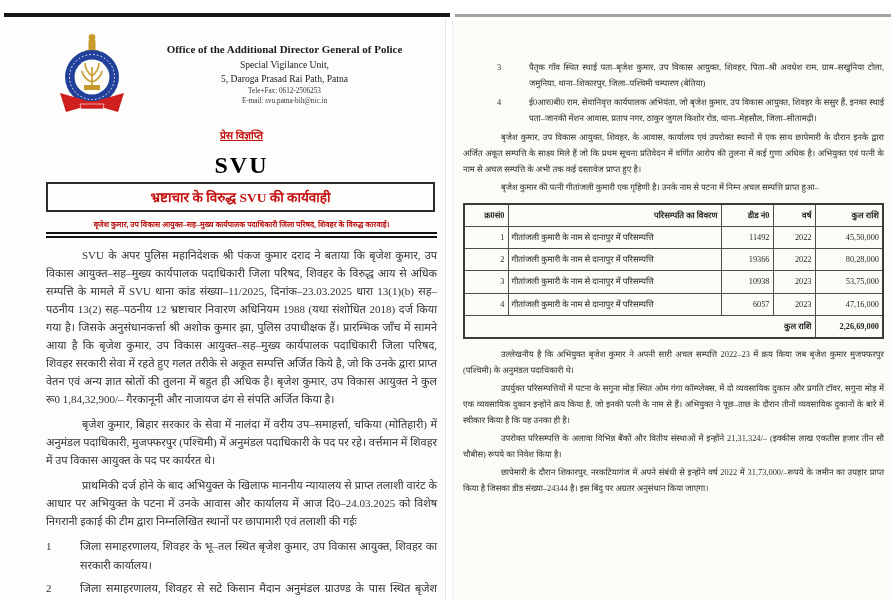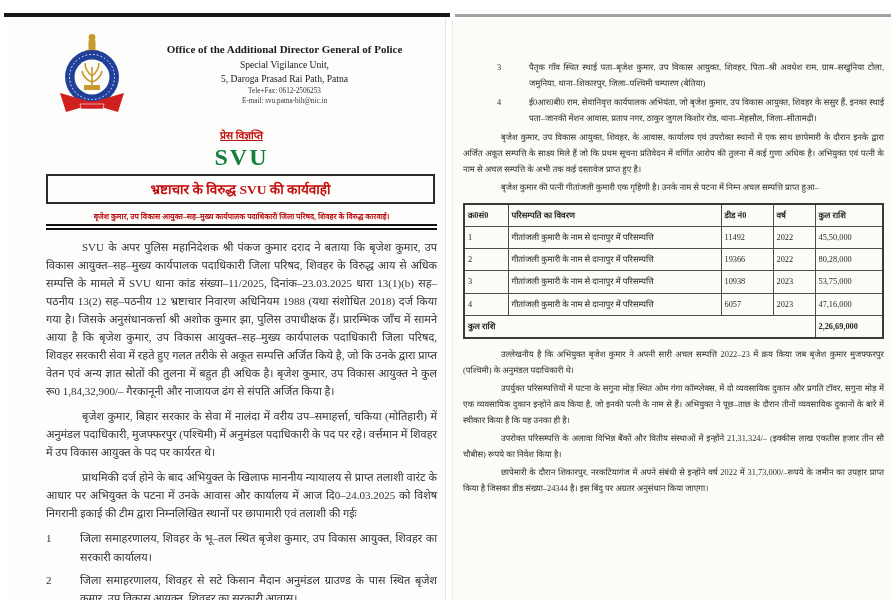--- a/index.html
+++ b/index.html
@@ -23,21 +23,21 @@
 
   .letterhead { display:flex; align-items:flex-start; }
   .logo { width:78px; flex:none; margin-left:8px; }
   .lh-text { flex:1; text-align:center; padding-top:10px; line-height:1.45; }
   .lh-office { font-weight:bold; font-size:11px; color:#1b1b1b; }
   .lh-unit, .lh-addr { font-size:9.6px; color:#1b1b1b; }
   .lh-small { font-size:7.2px; color:#333; }
 
   .press-label { margin-top:6px; text-align:center; color:#c40f0f; font-weight:bold;
                  font-size:10.5px; text-decoration:underline; }
-  .svu-big { margin-top:2px; text-align:center; color:#15803d; font-weight:bold;
+  .svu-big { margin-top:10px; text-align:center; color:#000000; font-weight:bold;
              font-size:24px; letter-spacing:2px; }
   .headline-box { margin:3px 2px 0 0; border:2px solid #2b2b2b; background:#fdfdfb;
                   text-align:center; padding:4px 2px; }
   .headline-box span { color:#c40f0f; font-weight:bold; font-size:13.5px; }
   .subheadline { margin-top:7px; text-align:center; color:#b81414; font-weight:bold; font-size:7.7px; }
   .double-rule { margin-top:3px; height:6px; border-top:2px solid #111; border-bottom:2px solid #111; }
 
   .body1 { margin-top:8px; font-size:11px; line-height:1.64; text-align:justify; color:#303030; }
   .body1 .para { text-indent:36px; margin-bottom:7px; }
   .li-row { display:flex; margin-bottom:5px; }
@@ -47,21 +47,21 @@
   
   .p2-content { padding:40px 8px 0 10px; font-size:8.4px; line-height:1.9;
                 text-align:justify; color:#303030; }
   .p2-content .li-row { padding-left:34px; margin-bottom:3px; }
   .p2-content .li-row .li-num { width:32px; }
   .p2-content .para { text-indent:38px; margin-bottom:2px; }
 
   table.asset-table { width:100%; border-collapse:collapse; margin:7px 0 8px 0;
                       border:2px solid #3a3a3a; }
   .asset-table th, .asset-table td { border:1px solid #4c4c4c; font-size:8.3px;
-                      line-height:1.35; padding:5px 3px; text-align:left; color:#262626; }
+                      line-height:1.35; padding:5px 3px; text-align:right; color:#262626; }
   .asset-table th { font-weight:bold; }
   .asset-table td.desc { text-align:left; }
   .asset-table .total-label, .asset-table .total-value { font-weight:bold; }
 </style>
 </head>
 <body>
 
 <div class="canvas">
 
   <div class="scanbar scanbar-left"></div>

